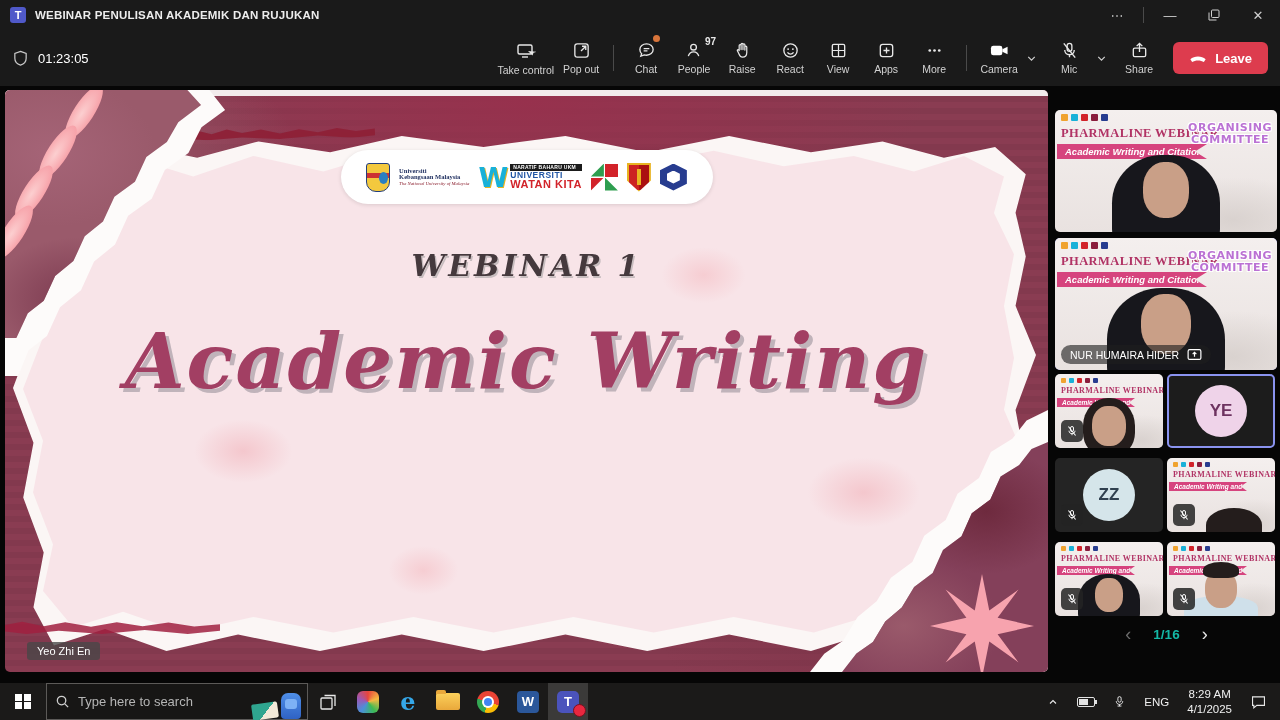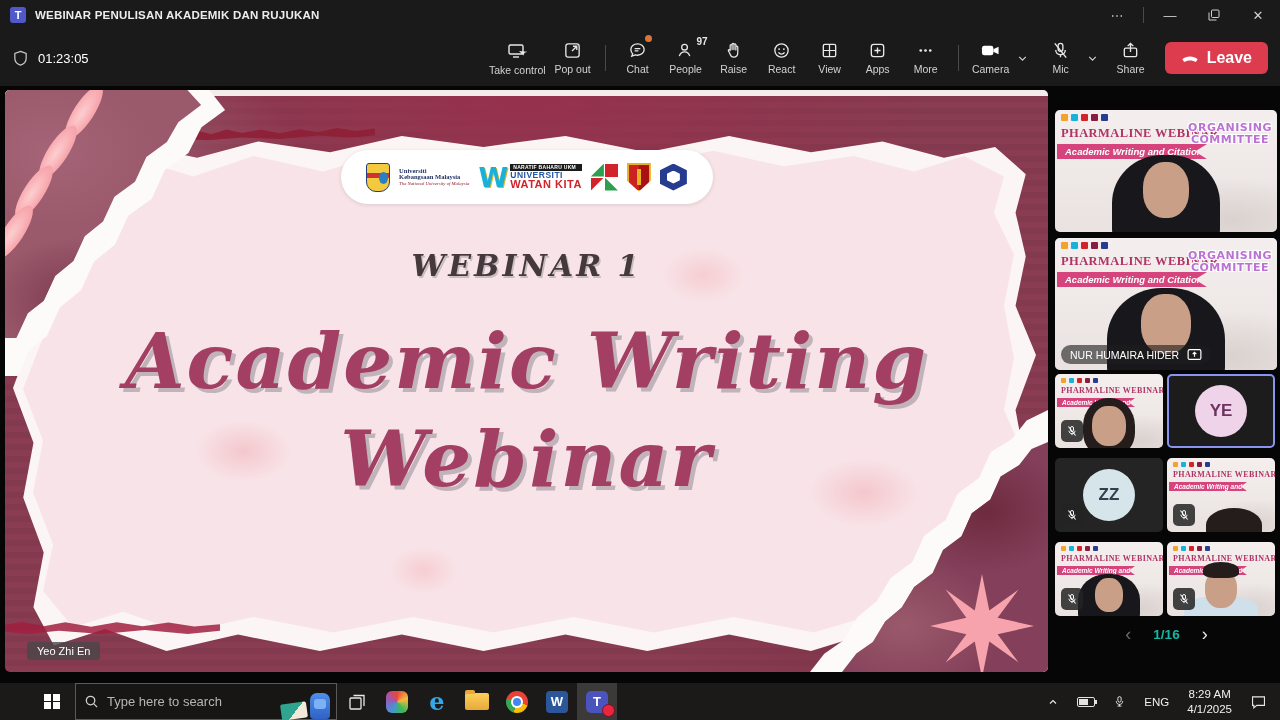--- a/index.html
+++ b/index.html
@@ -24,21 +24,21 @@
   .timer { font-size:13px; color:#ffffff; }
   .mb-controls { margin-left:auto; display:flex; align-items:center; }
   .tbtn { display:flex; flex-direction:column; align-items:center; justify-content:center; gap:3px;
     min-width:48px; padding:0 3px; height:50px; background:none; border:none; cursor:pointer; position:relative; }
   .tbtn .lbl { color:#d2d2d2; font-size:10.5px; white-space:nowrap; }
   .vdiv { width:1px; height:26px; background:#4a4a4a; margin:0 8px; }
   .chev { width:16px; height:50px; display:flex; align-items:center; justify-content:center; background:none; border:none; cursor:pointer; margin-right:6px; }
   .dot-badge { position:absolute; top:2px; right:10px; width:7px; height:7px; border-radius:50%; background:#d9753b; }
   .count-badge { position:absolute; top:3px; right:2px; color:#e8e8e8; font-size:10px; font-weight:bold; }
   .leave-btn { margin-left:10px; display:flex; align-items:center; gap:8px; background:#dd3c4e; color:#fff;
-    border:none; border-radius:6px; height:32px; padding:0 16px; font-size:16px; font-weight:600; cursor:pointer; }
+    border:none; border-radius:6px; height:32px; padding:0 16px; font-size:13px; font-weight:600; cursor:pointer; }
 
   
   .stage { position:absolute; top:86px; left:0; width:1280px; height:597px; background:#060606; }
 
   
   .slide { position:absolute; left:5px; top:4px; width:1043px; height:582px; border-radius:5px; overflow:hidden;
     background:
       radial-gradient(ellipse 300px 180px at 8% 12%, #9a5a6b 0%, rgba(154,90,107,0) 70%),
       radial-gradient(ellipse 420px 240px at 92% 88%, #7c3348 0%, rgba(124,51,72,0) 75%),
       radial-gradient(ellipse 500px 160px at 50% 2%, #97314d 0%, rgba(151,49,77,0) 80%),
@@ -169,21 +169,21 @@
   .avatar-circle { position:absolute; left:50%; top:50%; transform:translate(-50%,-50%);
     border-radius:50%; display:flex; align-items:center; justify-content:center; font-weight:bold; }
 
   .pager { position:absolute; left:0; right:0; top:538px; display:flex; align-items:center; justify-content:center; gap:22px; }
   .pager .pg-prev { color:#6d6d6d; font-size:18px; background:none; border:none; }
   .pager .pg-next { color:#e8e8e8; font-size:18px; background:none; border:none; cursor:pointer; }
   .pager .pg-label { color:#14b8a6; font-size:13.5px; font-weight:bold; }
 
   
   .taskbar { position:absolute; top:683px; left:0; width:1280px; height:37px; background:#1b1a19;
-    display:flex; align-items:center;padding-left:29px; }
+    display:flex; align-items:center; }
   .tk-start { width:46px; height:37px; display:flex; align-items:center; justify-content:center; background:none; border:none; cursor:pointer; }
   .win-glyph { display:grid; grid-template-columns:7px 7px; grid-template-rows:7px 7px; gap:1.5px; }
   .win-glyph i { background:#fff; }
   .searchbox { width:262px; height:37px; background:#171615; border:1px solid #5c5a58; display:flex; align-items:center; padding:0 8px; position:relative; }
   .searchbox input { background:transparent; border:none; outline:none; color:#cfcfcf; font-size:13px; width:150px; margin-left:8px; font-family:"Liberation Sans",sans-serif; }
   .searchbox input::placeholder { color:#b5b5b5; }
   .search-deco { position:absolute; right:6px; bottom:0; display:flex; align-items:flex-end; gap:3px; }
   .deco-book { width:26px; height:16px; background:linear-gradient(135deg,#2fa58f 0 55%, #f2e9d8 55% 100%); border-radius:2px; transform:rotate(-8deg); }
   .deco-bag { width:20px; height:26px; background:linear-gradient(180deg,#4f8fe8,#2f62c4); border-radius:7px 7px 4px 4px; position:relative; }
   .deco-bag::after { content:""; position:absolute; left:4px; top:6px; width:12px; height:10px; border-radius:3px; background:#7db1f5; }
@@ -407,21 +407,20 @@
           </span>
         <span class="crest"></span>
         <span class="pharm-hex">
             <i></i>
           </span>
       </div>
 
       <div class="webinar-label">WEBINAR 1</div>
       <div class="slide-title">
         <div>Academic Writing</div>
-        <div>Webinar</div>
       </div>
 
       <div class="presenter-badge">Yeo Zhi En</div>
     </section>
 
     <aside class="sidebar">
 
       <div class="tile tile-1">
         <div class="vbg">
           <span class="vbg-strip">

